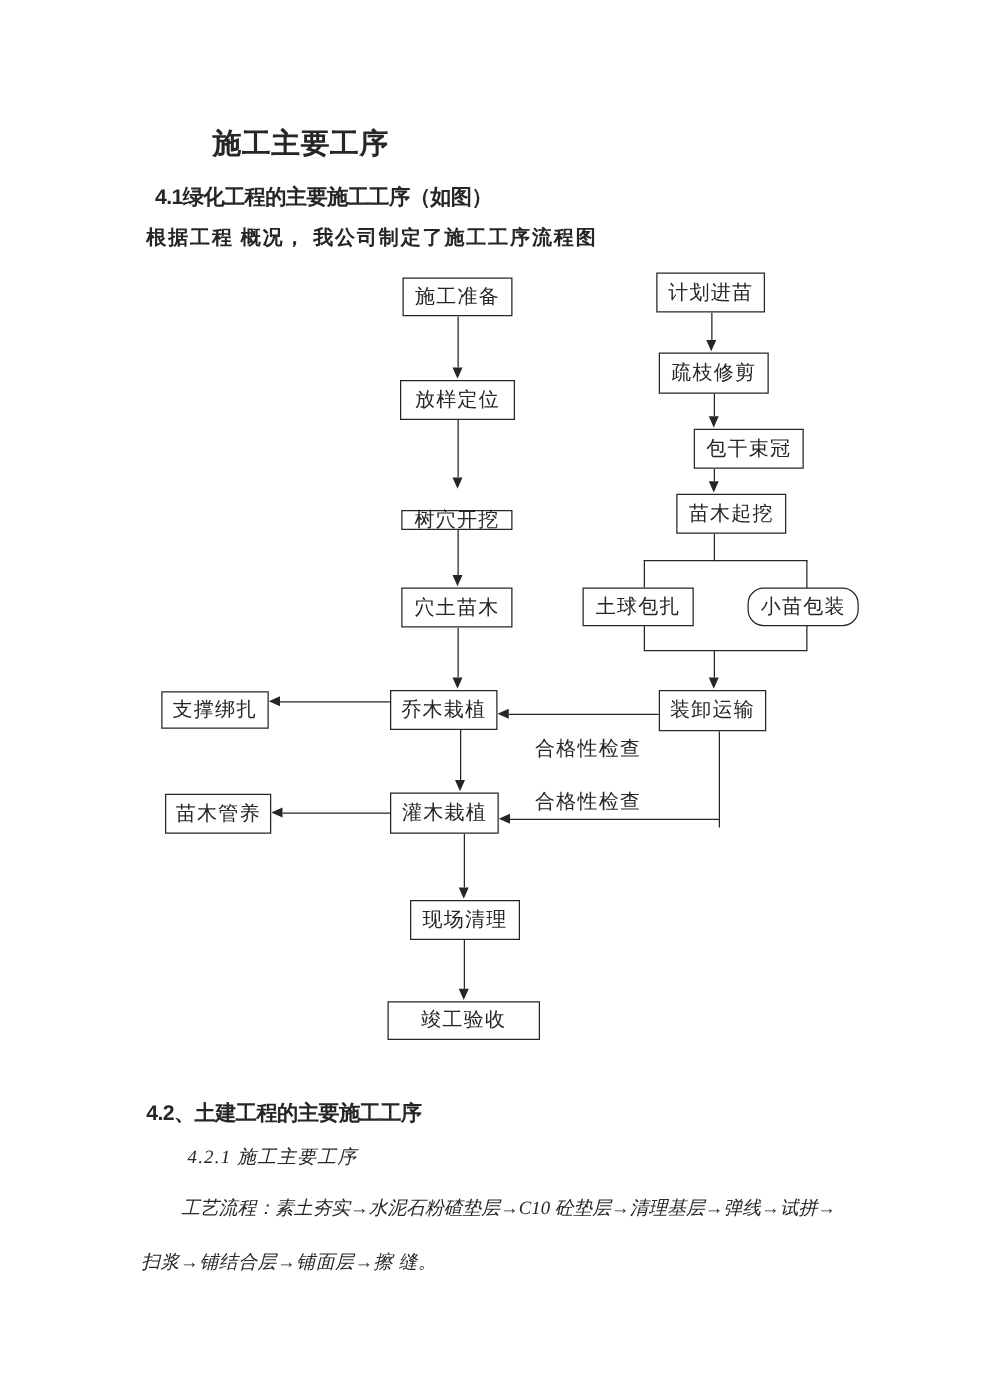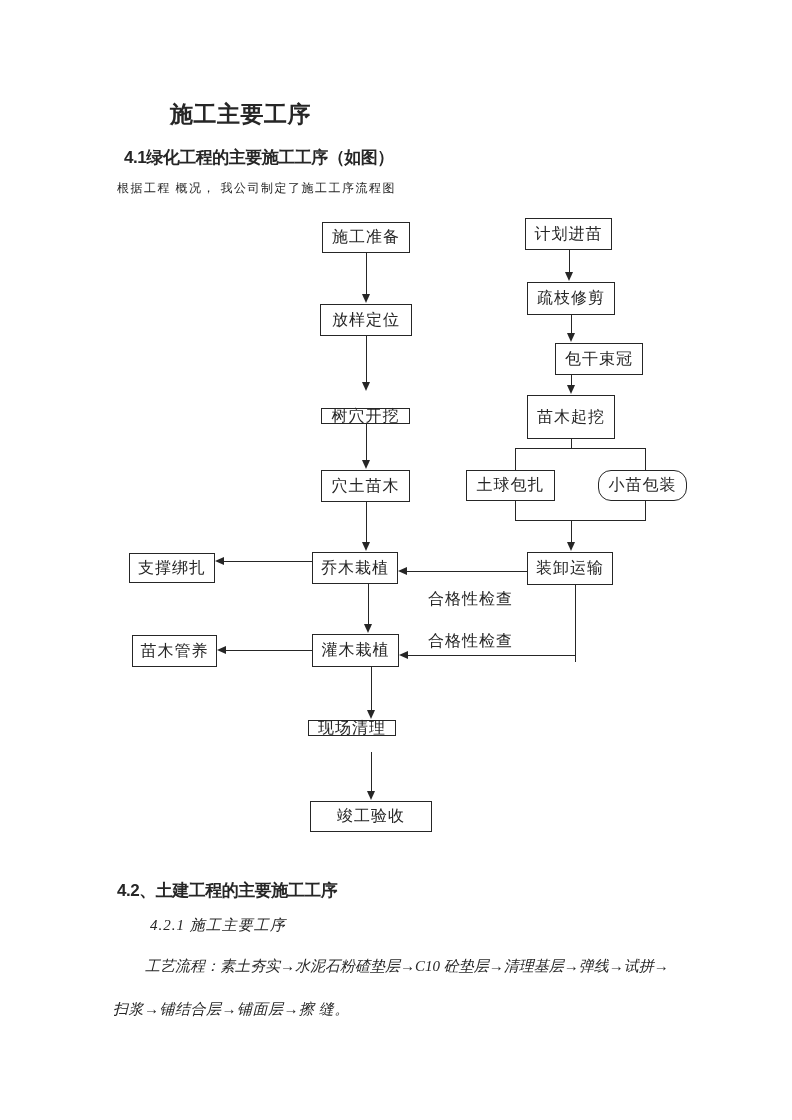--- a/index.html
+++ b/index.html
@@ -17,21 +17,21 @@
     font-family: "Liberation Sans", sans-serif;
     font-size: 23px; font-weight: bold; letter-spacing: 0.5px; margin-left: 43px;
   }
   .h41 {
     position: absolute; left: 124px; top: 146px;
     font-family: "Liberation Sans", sans-serif;
     font-size: 17px; font-weight: bold; letter-spacing: -0.5px;
   }
   .intro {
     position: absolute; left: 117px; top: 180px;
-    font-size: 12px; letter-spacing: 1.5px;
+    font-size: 16px; letter-spacing: 1.5px; font-weight: bold;
   }
   .h42 {
     position: absolute; left: 117px; top: 879px;
     font-family: "Liberation Sans", sans-serif;
     font-size: 17px; font-weight: bold; letter-spacing: -0.5px;
   }
   .kaiti { font-style: italic; }
   .h421 {
     position: absolute; left: 150px; top: 916px;
     font-size: 15px; letter-spacing: 1px;
@@ -112,27 +112,27 @@
     <div class="ha" style="left:407px;top:571px;width:120px;"></div>
     <div class="ha" style="left:226px;top:650px;width:86px;"></div>
     <div class="ha" style="left:408px;top:655px;width:168px;"></div>
 
     <div class="fbox" style="left:322px;top:222px;width:88px;height:31px;">施工准备</div>
     <div class="fbox" style="left:320px;top:304px;width:92px;height:32px;">放样定位</div>
     <div class="fbox" style="left:321px;top:408px;width:89px;height:16px;">树穴开挖</div>
     <div class="fbox" style="left:321px;top:470px;width:89px;height:32px;">穴土苗木</div>
     <div class="fbox" style="left:312px;top:552px;width:86px;height:32px;">乔木栽植</div>
     <div class="fbox" style="left:312px;top:634px;width:87px;height:33px;">灌木栽植</div>
-    <div class="fbox" style="left:308px;top:720px;width:88px;height:16px;">现场清理</div>
+    <div class="fbox" style="left:328px;top:720px;width:88px;height:32px;">现场清理</div>
     <div class="fbox" style="left:310px;top:801px;width:122px;height:31px;">竣工验收</div>
 
     <div class="fbox" style="left:525px;top:218px;width:87px;height:32px;">计划进苗</div>
     <div class="fbox" style="left:527px;top:282px;width:88px;height:33px;">疏枝修剪</div>
     <div class="fbox" style="left:527px;top:343px;width:88px;height:32px;margin-left:28px;">包干束冠</div>
-    <div class="fbox" style="left:527px;top:395px;width:88px;height:44px;">苗木起挖</div>
+    <div class="fbox" style="left:541px;top:395px;width:88px;height:32px;">苗木起挖</div>
     <div class="fbox" style="left:466px;top:470px;width:89px;height:31px;">土球包扎</div>
     <div class="fbox" style="left:598px;top:470px;width:89px;height:31px;border-radius:13px;">小苗包装</div>
     <div class="fbox" style="left:527px;top:552px;width:86px;height:33px;">装卸运输</div>
 
     <div class="fbox" style="left:129px;top:553px;width:86px;height:30px;">支撑绑扎</div>
     <div class="fbox" style="left:132px;top:635px;width:85px;height:32px;">苗木管养</div>
 
     <div class="check-label" style="left:428px;top:589px;">合格性检查</div>
     <div class="check-label" style="left:428px;top:631px;">合格性检查</div>
   </div>

